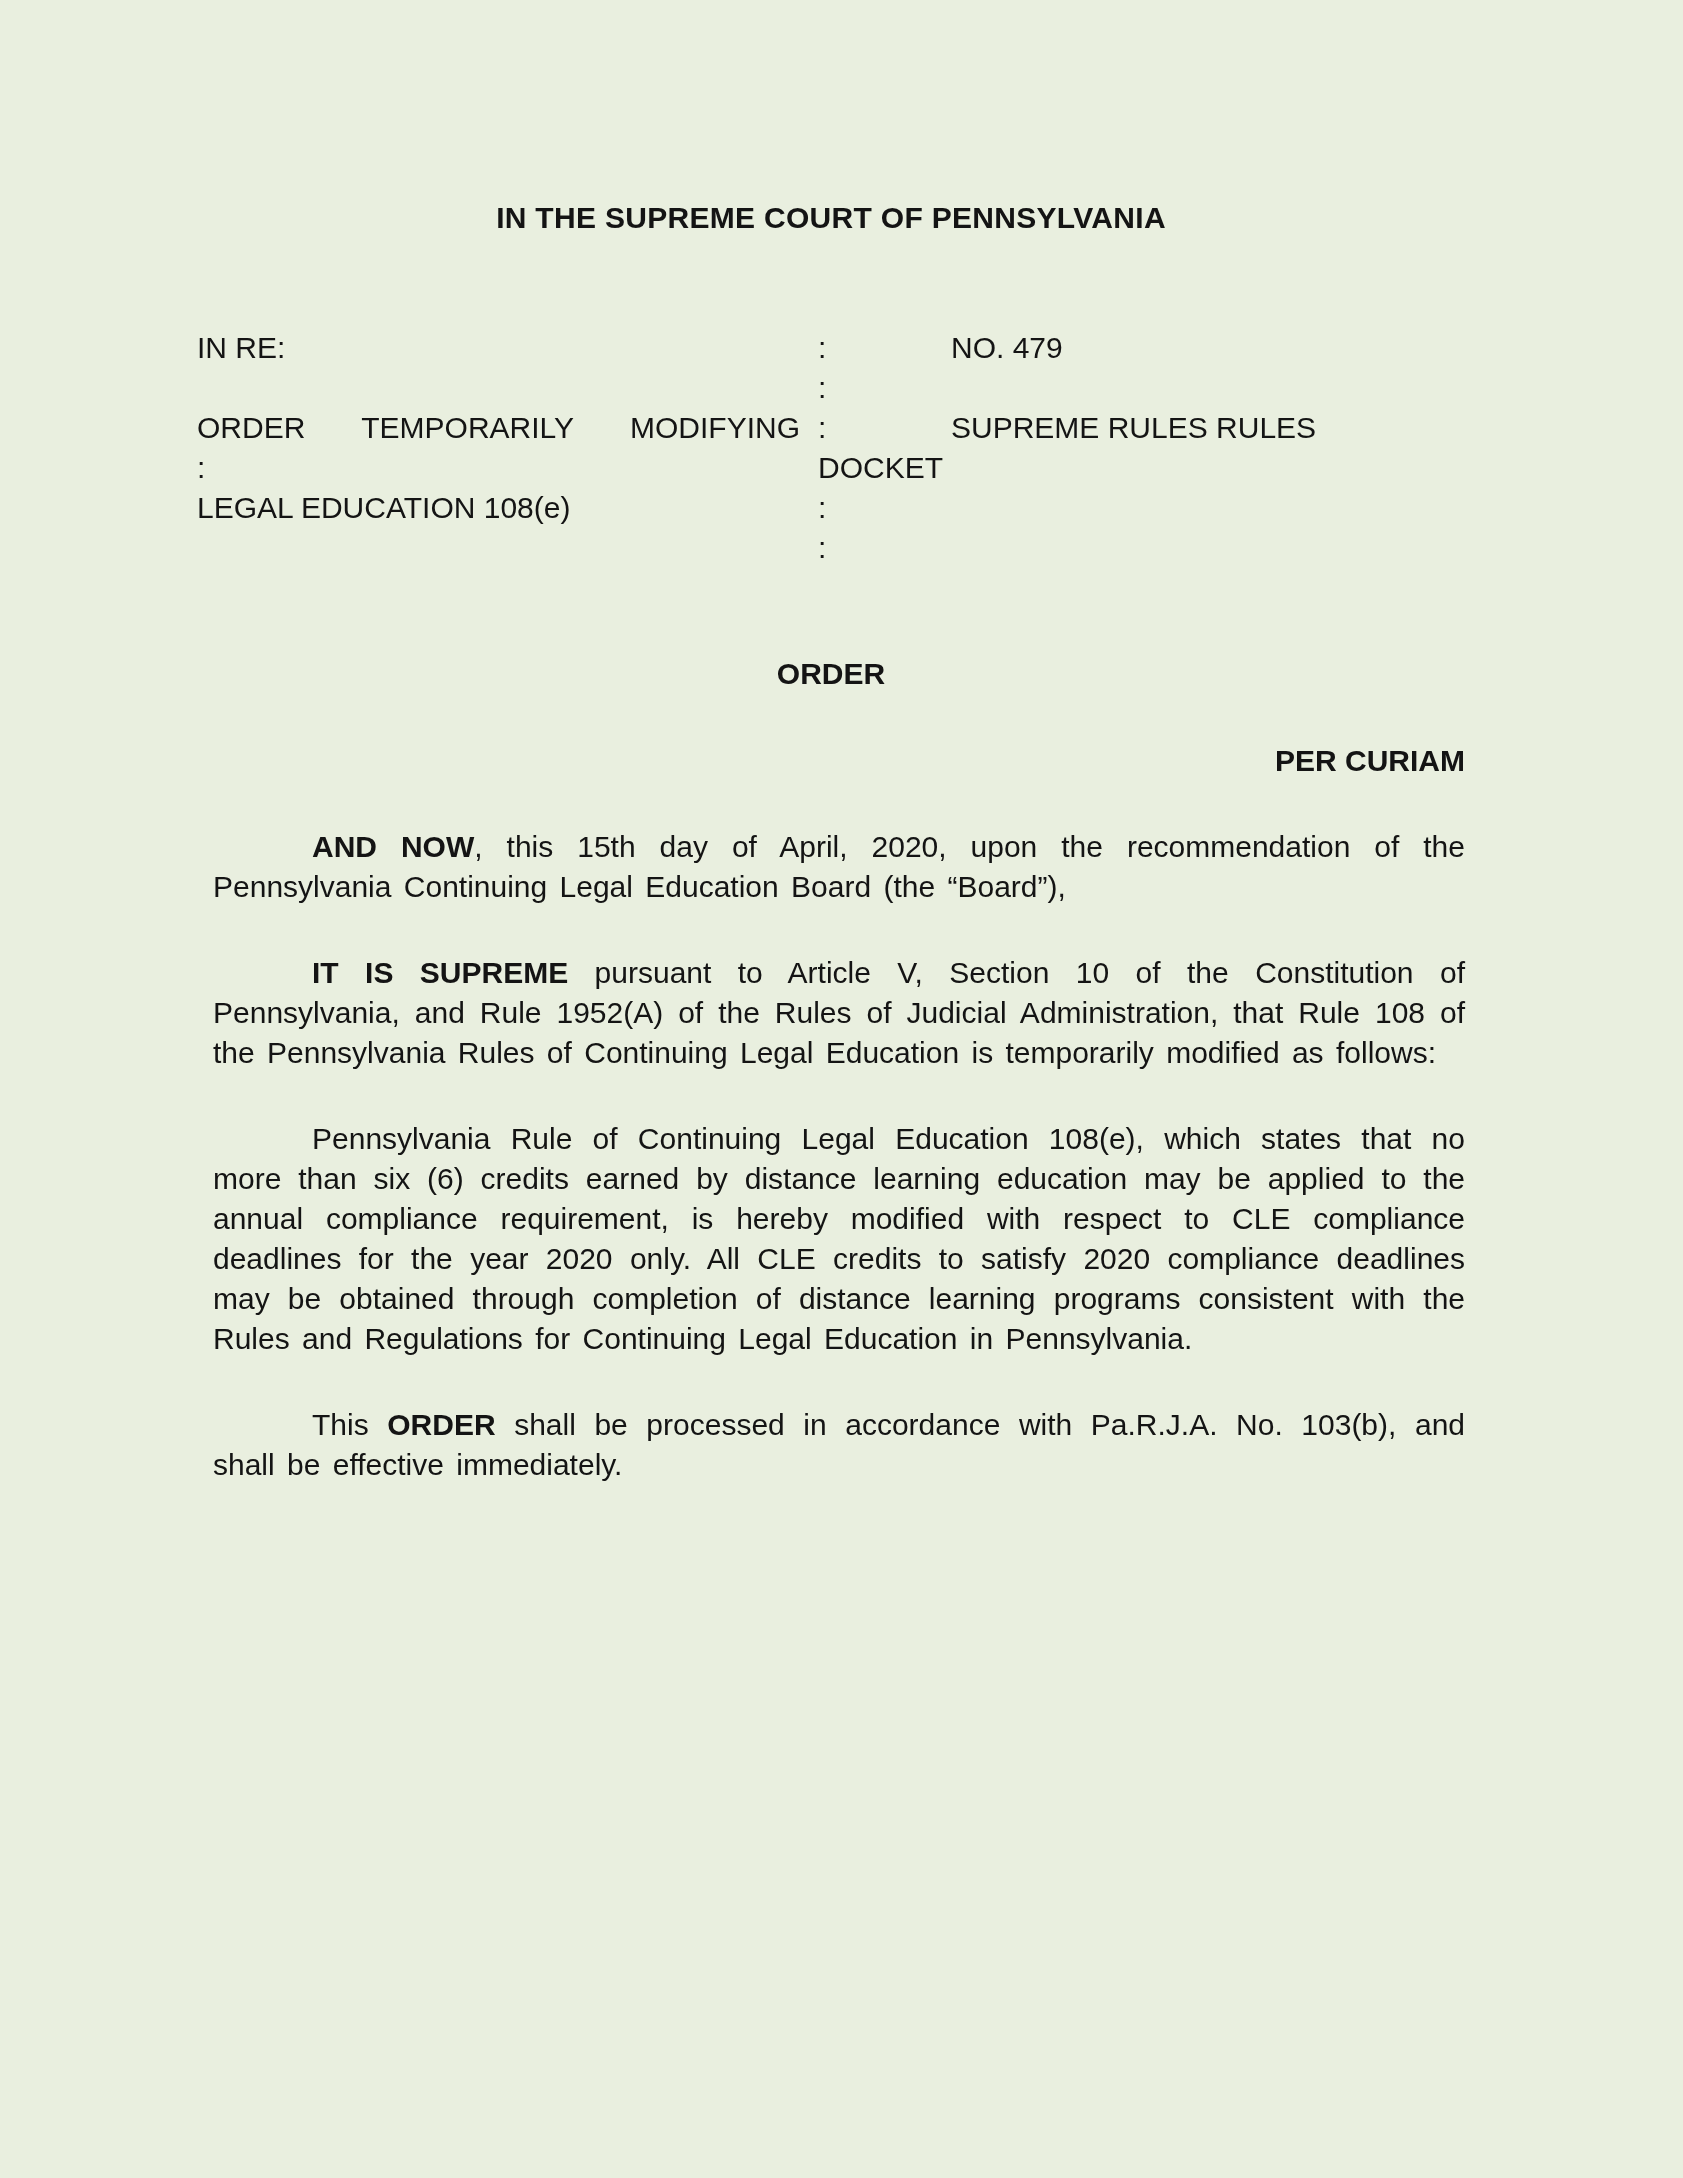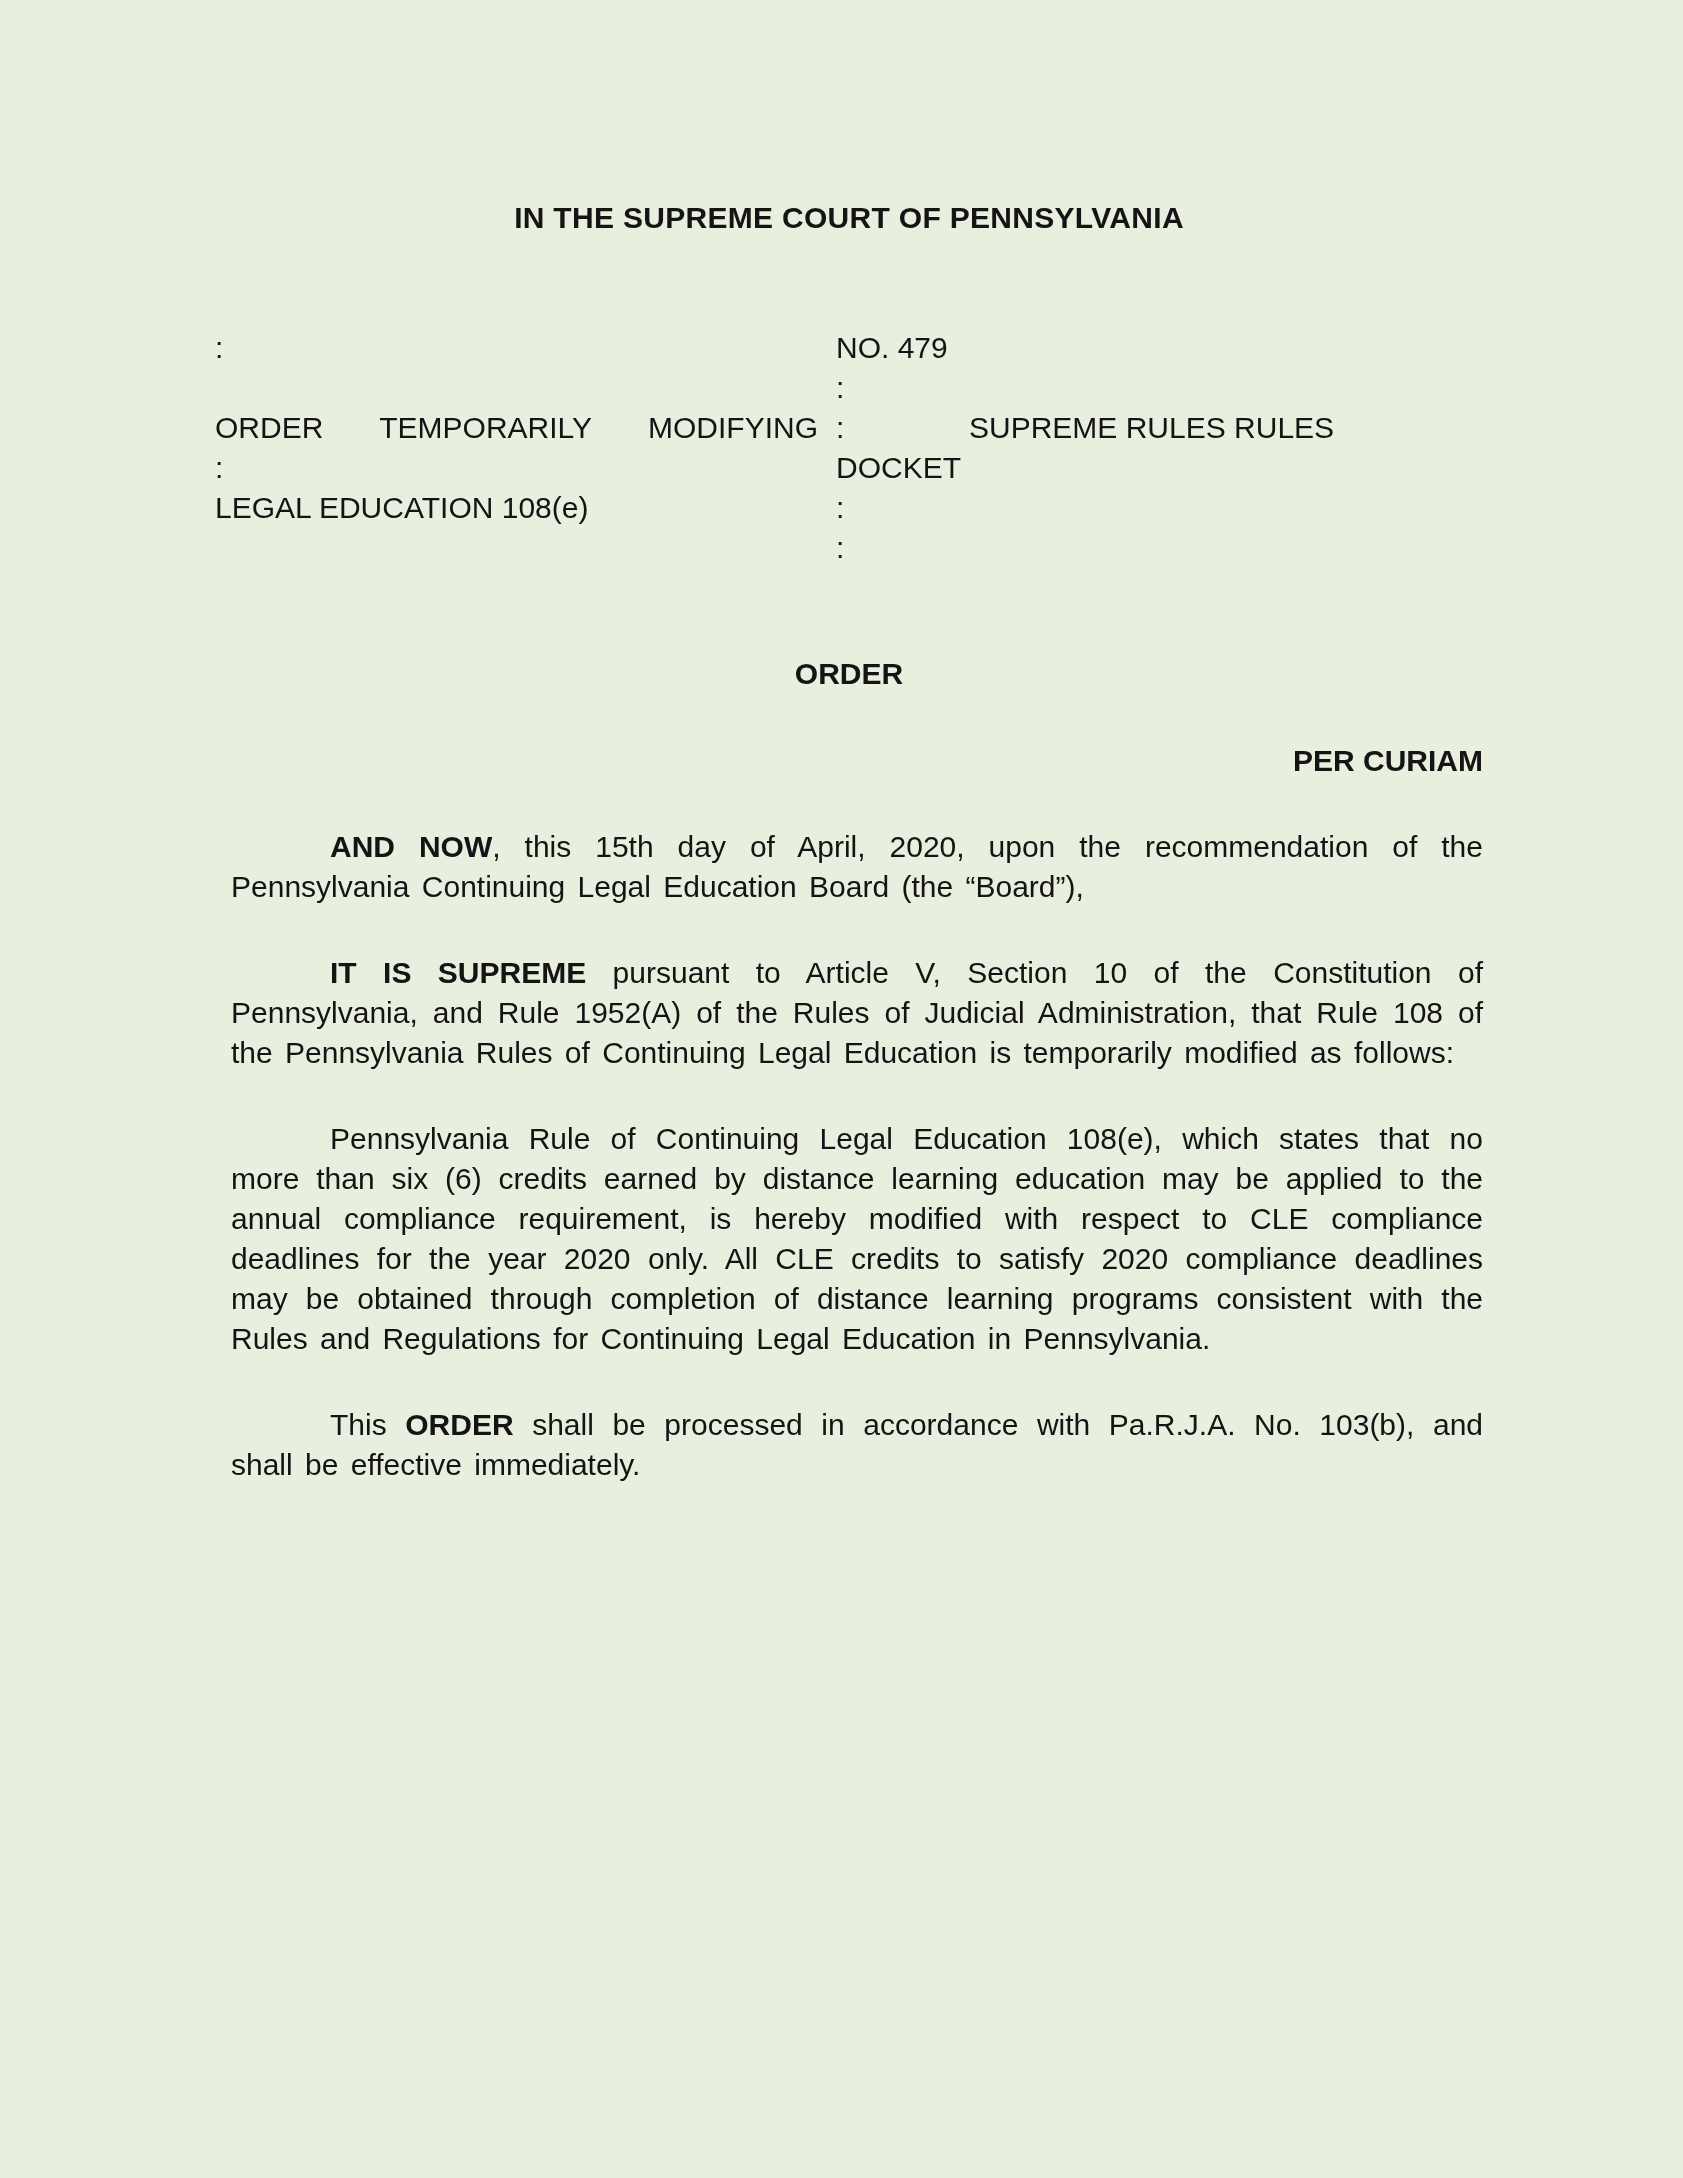--- a/index.html
+++ b/index.html
@@ -11,21 +11,21 @@
     position: relative;
     width: 1683px;
     height: 2178px;
     background: #e9efdf;
     overflow: hidden;
     font-family: "Liberation Sans", "DejaVu Sans", sans-serif;
     color: #141414;
   }
   .content {
     position: absolute;
-    left: 215px;
+    left: 197px;
     top: 198px;
     width: 1268px;
     font-size: 30px;
     line-height: 40px;
   }
   .title {
     margin: 0;
     font-size: 30px;
     font-weight: 700;
     text-align: center;
@@ -72,20 +72,21 @@
 </head>
 <body>
 
 <div class="page">
   <div class="content">
 
     <h1 class="title">IN THE SUPREME COURT OF PENNSYLVANIA</h1>
 
     <div class="caption">
       <div class="cap-row">
+        <span class="cap-left">IN RE:</span>
           <span class="cap-colon">:</span>
           <span class="cap-right">NO. 479</span>
       </div>
       <div class="cap-row">
         <span class="cap-left"></span>
           <span class="cap-colon">:</span>
           <span class="cap-right"></span>
       </div>
       <div class="cap-row row-justify">
         <span class="cap-left">ORDER TEMPORARILY MODIFYING</span>

